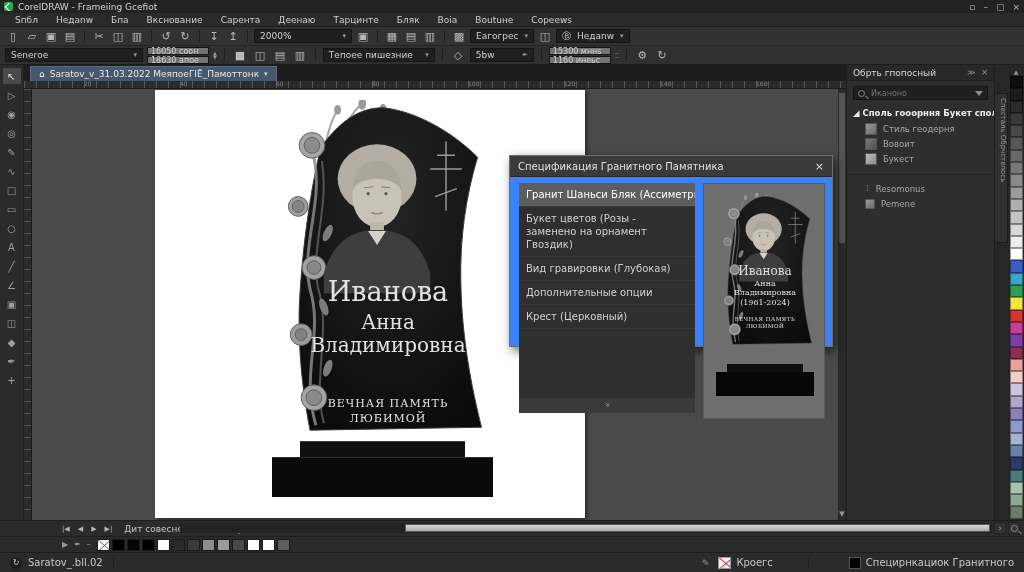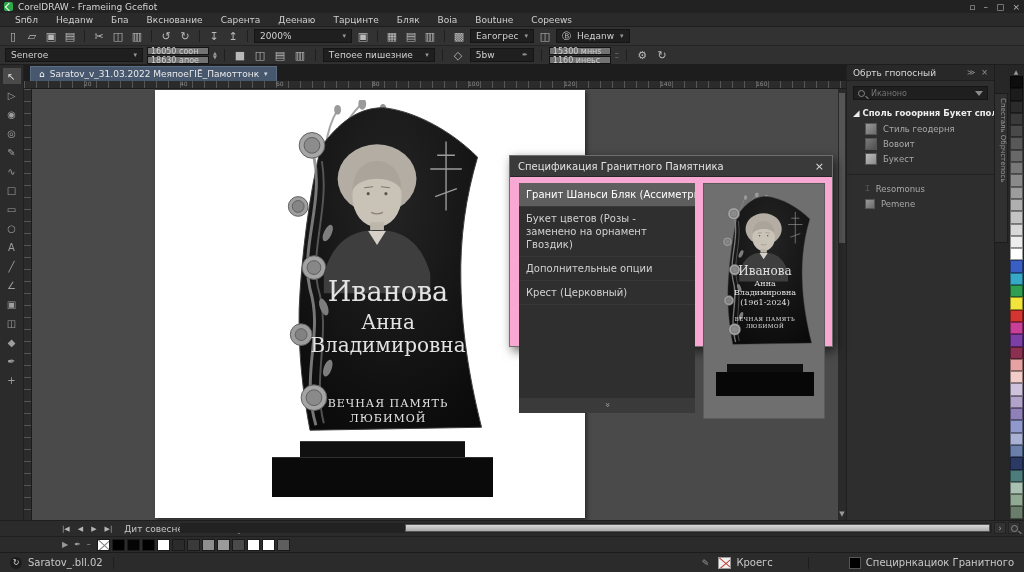--- a/index.html
+++ b/index.html
@@ -57,21 +57,21 @@
             font-family:"DejaVu Serif","Liberation Serif",serif;pointer-events:none;}
   .mt-surname{top:176px;font-size:27px;}
   .mt-name{top:210px;font-size:20px;}
   .mt-patr{top:233px;font-size:20px;}
   .mt-years{top:258px;font-size:17px;}
   .mt-epi{top:296px;font-size:11px;letter-spacing:1px;line-height:15px;}
   .mon-slab{position:absolute;left:50px;top:341px;width:165px;height:16px;background:#101010;border-top:1px solid #3a3a3a;}
   .mon-ped{position:absolute;left:22px;top:357px;width:221px;height:40px;background:#0a0a0a;border-top:1px solid #2f2f2f;}
 
   
-  .dialog{left:509px;top:155px;width:324px;height:192px;background:#f9a8d4;border:1px solid #6e6e6e;box-shadow:3px 4px 10px rgba(0,0,0,.6);}
+  .dialog{left:509px;top:155px;width:324px;height:192px;background:#3b82f6;border:1px solid #6e6e6e;box-shadow:3px 4px 10px rgba(0,0,0,.6);}
   .dlg-title{height:21px;background:#3a3a3a;border-bottom:1px solid #262626;display:flex;align-items:center;padding:0 8px;font-size:10px;color:#e2e2e2;}
   .dlg-close{margin-left:auto;color:#ddd;font-size:11px;}
   .dlg-list{position:absolute;left:9px;top:27px;width:176px;height:215px;background:#2f2f2f;}
   .dlg-item{padding:5px 7px;font-size:10px;color:#d2d2d2;line-height:13px;border-bottom:1px solid #383838;}
   .dlg-item.sel{background:#5e5e5e;color:#fff;white-space:nowrap;overflow:hidden;}
   .dlg-more{position:absolute;left:9px;top:242px;width:176px;height:15px;background:#3a3a3a;text-align:center;color:#aaa;font-size:8px;line-height:14px;}
   .dlg-preview{position:absolute;left:193px;top:27px;width:122px;height:236px;background:#6f6f6f;border:1px solid #5a5a5a;}
   .pmon{position:absolute;left:6px;top:8px;width:110px;height:220px;}
   .pmon-text{position:absolute;left:0;width:110px;text-align:center;color:#e0e0e0;font-family:"DejaVu Serif","Liberation Serif",serif;}
   .pt1{top:72px;font-size:12px;} .pt2{top:87px;font-size:8px;} .pt3{top:96px;font-size:8px;}
@@ -436,20 +436,21 @@
   </div>
 
   <div class="abs dialog">
     <div class="dlg-title">
       <span>Спецификация Гранитного Памятника</span>
       <span class="dlg-close">×</span>
     </div>
     <div class="dlg-list">
       <div class="dlg-item sel">Гранит Шаньси Бляк (Ассиметричная</div>
       <div class="dlg-item">Букет цветов (Розы - заменено на орнамент Гвоздик)</div>
+      <div class="dlg-item">Вид гравировки (Глубокая)</div>
       <div class="dlg-item">Дополнительные опции</div>
       <div class="dlg-item">Крест (Церковный)</div>
     </div>
     <div class="dlg-more">
       <span class="chev90">»</span>
     </div>
     <div class="dlg-preview">
       <div class="pmon">
         <svg style="position:absolute;left:3px;top:0" width="104" height="160" viewBox="0 0 230 350">
           <use href="#stele-shape"></use>

